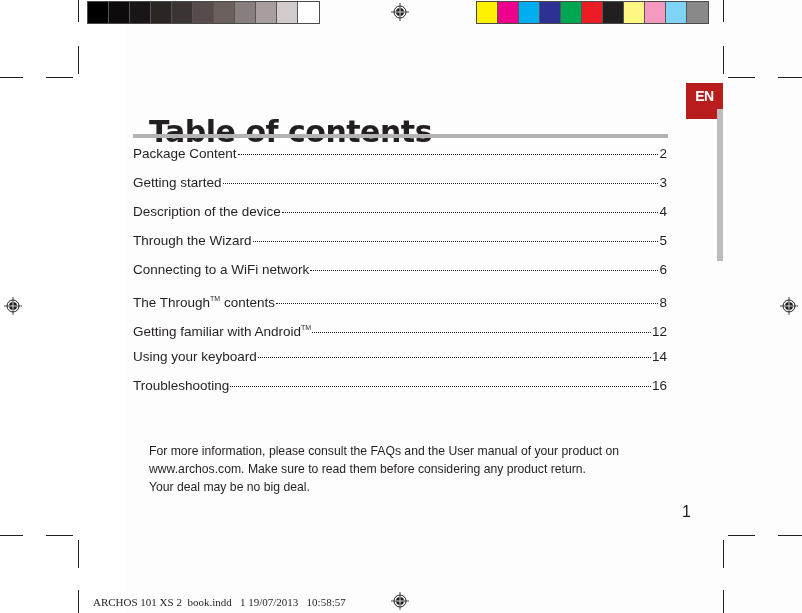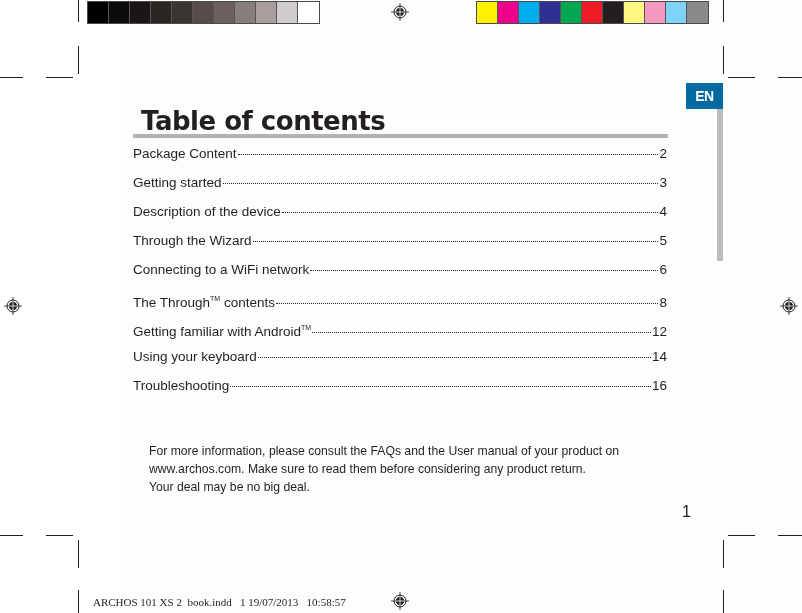--- a/index.html
+++ b/index.html
@@ -12,42 +12,42 @@
     .page-area {
       position: absolute; left: 126px; top: 0; width: 676px; height: 613px;
       background: #fdfdfd;
     }
     .crop { position: absolute; background: #231f20; }
     .bar { position: absolute; top: 1px; height: 21px; display: flex; border: 1px solid #4a4a4a; }
     .bar .sw { width: 21px; height: 21px; border-right: 1px solid #555; box-sizing: border-box; }
     .bar .sw:last-child { border-right: none; }
     .reg { position: absolute; width: 18px; height: 18px; }
     .title {
-      position: absolute; left: 133px; top: 98px; margin: 8px;
-      font-family: "DejaVu Sans", sans-serif; font-weight: bold; font-size: 26px;
+      position: absolute; left: 133px; top: 98px; margin: 16px;
+      font-family: "DejaVu Sans", sans-serif; font-weight: bold; font-size: 30px;
       letter-spacing: -0.5px; color: #231f20;
     }
     .title-rule { position: absolute; left: 133px; top: 134px; width: 535px; height: 4px; background: #b3b3b3; }
     .toc { position: absolute; left: 133px; top: 142px; width: 534px; list-style: none; margin: 0; padding: 0; }
     .toc li {
       height: 29px; display: flex; align-items: baseline; font-size: 13.5px; line-height: 24px;
       color: #231f20;
     }
     .toc .label { white-space: nowrap; }
     .toc .label sup { font-size: 7px; vertical-align: 6px; }
     .toc .dots {
       flex: 1; margin: 0 1px; border-bottom: 1px dotted #231f20; height: 1px; transform: translateY(-3px);
     }
     .toc .pg { white-space: nowrap; }
     .note {
       position: absolute; left: 133px; top: 426px; width: 540px; margin: 16px;
       font-size: 12.2px; line-height: 18px; color: #231f20;
     }
     .lang-tab {
-      position: absolute; left: 686px; top: 83px; width: 37px; height: 26px; background: #0369a1;
+      position: absolute; left: 686px; top: 83px; width: 37px; height: 36px; background: #b91c1c;
       color: #ffffff; font-weight: bold; font-size: 14px; text-align: center; line-height: 26px;
       letter-spacing: -0.5px;
     }
     .lang-bar { position: absolute; left: 717px; top: 109px; width: 6px; height: 152px; background: #bcbcbc; }
     .page-num { position: absolute; left: 682px; top: 503px; font-size: 16px; color: #231f20; }
     .slug {
       position: absolute; left: 93px; top: 596px; font-family: "Liberation Serif", serif; font-size: 11px;
       color: #231f20; white-space: pre;
     }
   </style>

